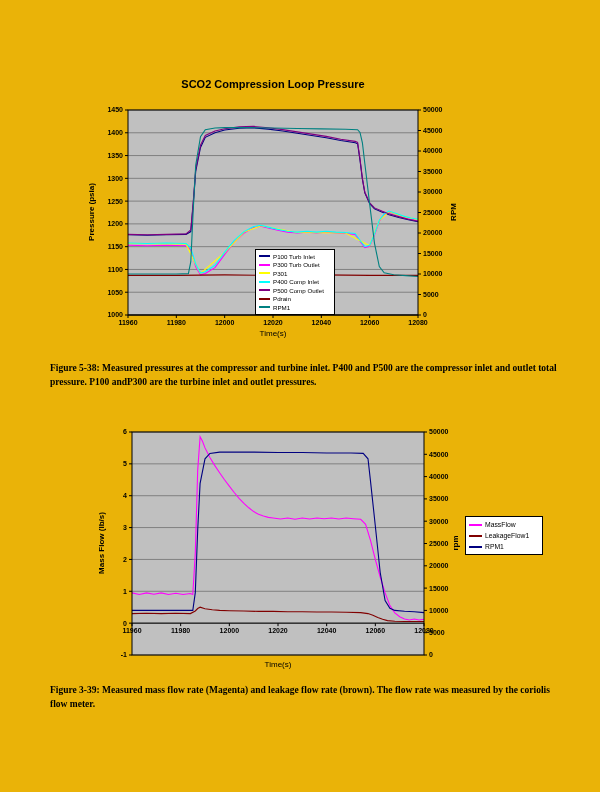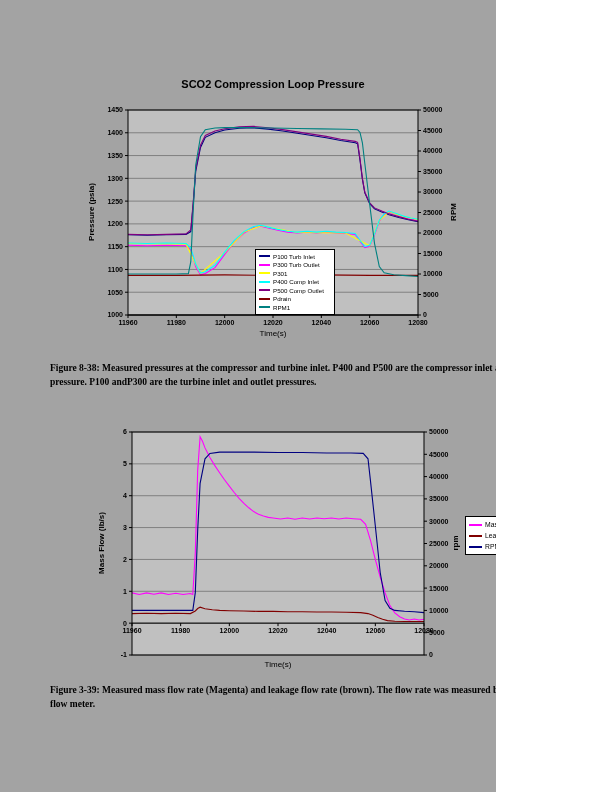--- a/index.html
+++ b/index.html
@@ -1,17 +1,17 @@
 <!DOCTYPE html>
 <html><head>
 <meta charset="utf-8">
 <style>
   *{margin:0;padding:0;box-sizing:border-box}
   html,body{background:#ffffff}
-  .page{position:relative;width:496px;height:792px;background:#a3a3a3;overflow:hidden;
+  .page{position:relative;width:600px;height:792px;background:#eab308;overflow:hidden;
         font-family:"Liberation Serif",serif;color:#000}
   .chart{position:absolute;font-family:"Liberation Sans",sans-serif;color:#000}
   .chart-title{position:absolute;font-weight:bold;text-align:center;white-space:nowrap}
   .t1{font-size:11px}
   .t2{font-size:10.5px}
   .axis-label{position:absolute;font-weight:bold;font-size:8px;white-space:nowrap}
   .rot{transform:translate(-50%,-50%) rotate(-90deg)}
   .xlab{position:absolute;font-weight:normal;font-size:8px;text-align:center}
   svg{position:absolute;left:0;top:0}
   svg text{font-family:"Liberation Sans",sans-serif;font-weight:bold;fill:#000}
@@ -138,21 +138,21 @@
           <span class="lg-key" style="background: rgb(128, 0, 0);"></span>
           <span class="lg-label">Pdrain</span>
         </div>
         <div class="lg-entry">
           <span class="lg-key" style="background: rgb(0, 128, 128);"></span>
           <span class="lg-label">RPM1</span>
         </div>
       </div>
   </div>
 
-  <div class="caption" style="left:50px;top:362px;width:516px;">Figure 8-38:  Measured pressures at the compressor and turbine inlet.  P400 and P500 are the compressor inlet and outlet total pressure.  P100 andP300 are the turbine inlet and outlet pressures.</div>
+  <div class="caption" style="left:50px;top:362px;width:516px;">Figure 5-38:  Measured pressures at the compressor and turbine inlet.  P400 and P500 are the compressor inlet and outlet total pressure.  P100 andP300 are the turbine inlet and outlet pressures.</div>
 
   <div class="chart" id="chart2" style="left:85px;top:400px;width:460px;height:280px;">
     <svg id="svg2" width="460" height="258">
         <rect x="47" y="32" width="292" height="223" fill="#c0c0c0"></rect>
         <line x1="47" y1="255" x2="339" y2="255" stroke="#404040" stroke-width="0.5"></line>
         <line x1="47" y1="223.14285714285714" x2="339" y2="223.14285714285714" stroke="#404040" stroke-width="0.5"></line>
         <line x1="47" y1="191.28571428571428" x2="339" y2="191.28571428571428" stroke="#404040" stroke-width="0.5"></line>
         <line x1="47" y1="159.42857142857142" x2="339" y2="159.42857142857142" stroke="#404040" stroke-width="0.5"></line>
         <line x1="47" y1="127.57142857142857" x2="339" y2="127.57142857142857" stroke="#404040" stroke-width="0.5"></line>
         <line x1="47" y1="95.71428571428571" x2="339" y2="95.71428571428571" stroke="#404040" stroke-width="0.5"></line>

